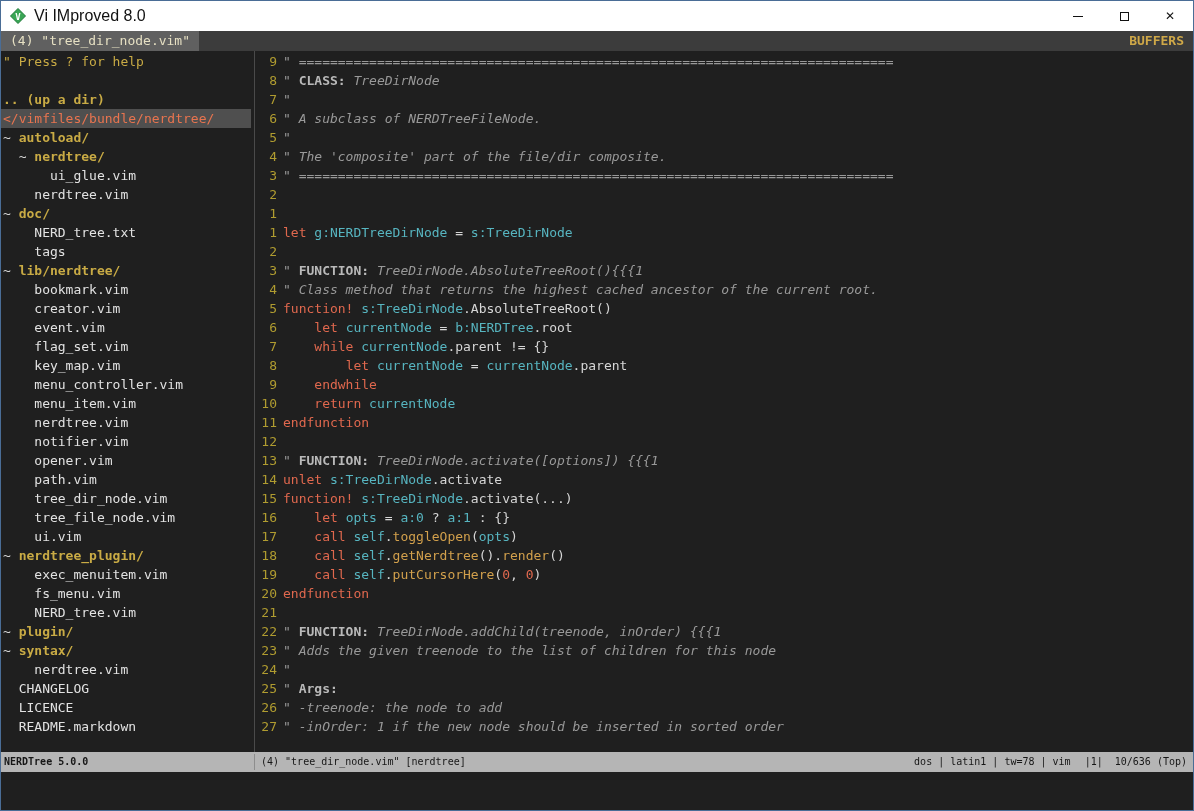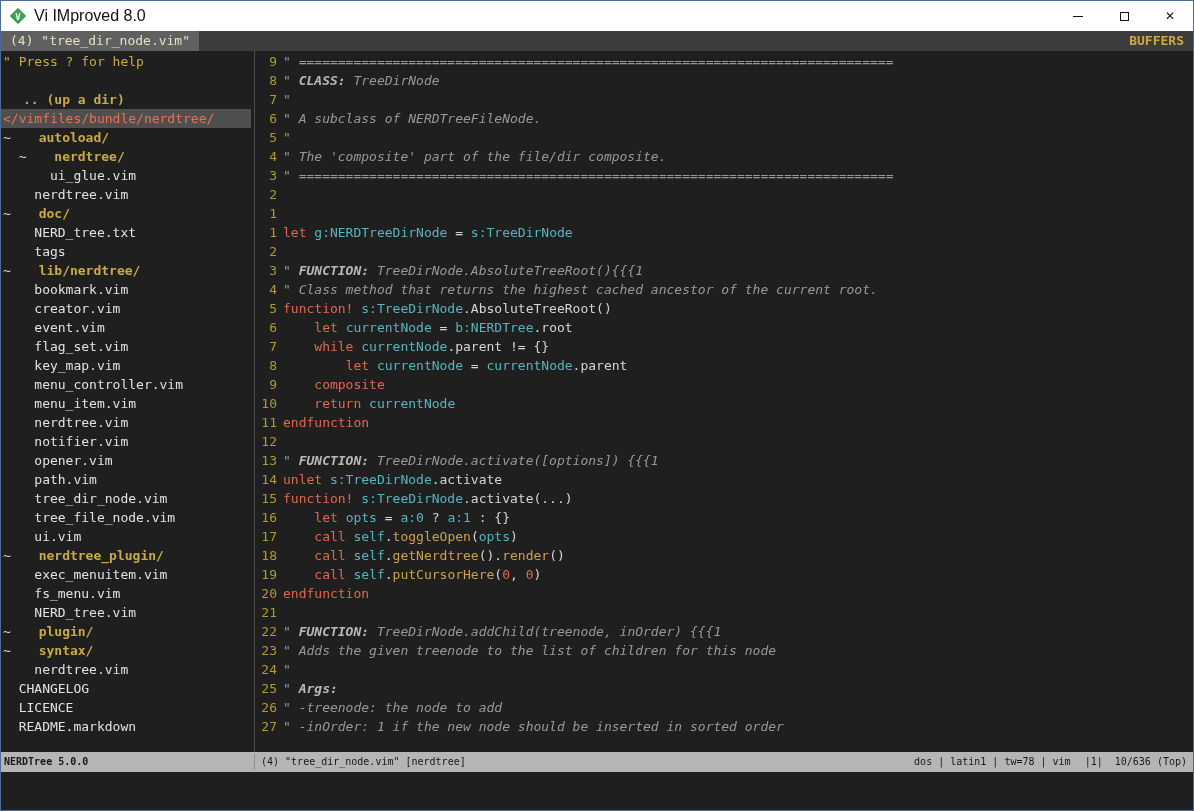--- a/index.html
+++ b/index.html
@@ -30,28 +30,28 @@
   .vsplit::before { content:""; position:absolute; left:3px; top:0; bottom:0; width:1px; background:#4a4a4a; }
   .editor { flex:1 1 auto; overflow:hidden; padding-top:1px; }
   .row { height:19px; line-height:19px; font-size:13px; white-space:pre; color:#d6d6d6; }
   .tree .row { padding-left:2px; }
   .row.current { background:#353535; }
   .row.selected { background:#4f4f4f; }
   .gutter { display:inline-block; width:24px; padding-right:6px; text-align:right; color:#b09c30; }
   .gutter.cur { width:30px; padding:0 0 0 1px; text-align:left; color:#ea7f43; }
   
   .tok-cm   { color:#999999; font-style:italic; }
-  .tok-cmb  { color:#b9b9b9; font-style:italic; font-weight:bold; }
+  .tok-cmb  { color:#b9b9b9; font-weight:bold; }
   .tok-kw   { color:#e0684e; }
   .tok-id   { color:#57b5c0; }
   .tok-fn   { color:#d2a04c; }
   .tok-num  { color:#e0684e; }
   .tok-pl   { color:#d6d6d6; }
   .tok-cursor { background:#e87c45; color:#1f1f1f; }
-  .tok-dir  { color:#c9ab45; font-weight:bold;margin-left:20px; }
+  .tok-dir  { color:#c9ab45; font-weight:bold; }
   .tok-file { color:#e2e2e2; }
   .tok-gold { color:#c9ab45; }
   .tok-root { color:#e8744f; }
   
   .statusline { height:20px; background:#b5b5b5; color:#161616; display:flex; flex:0 0 auto;
                 font-size:10px; line-height:20px; white-space:pre; }
   .sl-left { width:250px; flex:0 0 auto; padding-left:3px; font-weight:bold; }
   .sl-vsep { width:8px; flex:0 0 auto; position:relative; }
   .sl-vsep::before { content:""; position:absolute; left:3px; top:2px; bottom:2px; width:1px; background:#8d8d8d; }
   .sl-center { flex:1 1 auto; padding-left:2px; overflow:hidden; }
@@ -140,21 +140,21 @@
         <div class="row"><span class="gutter">2</span></div>
         <div class="row"><span class="gutter">1</span></div>
         <div class="row"><span class="gutter">1</span><span class="tok-kw">let</span><span class="tok-pl"> </span><span class="tok-id">g:NERDTreeDirNode</span><span class="tok-pl"> = </span><span class="tok-id">s:TreeDirNode</span></div>
         <div class="row"><span class="gutter">2</span></div>
         <div class="row"><span class="gutter">3</span><span class="tok-cm">" </span><span class="tok-cmb">FUNCTION:</span><span class="tok-cm"> TreeDirNode.AbsoluteTreeRoot(){{{1</span></div>
         <div class="row"><span class="gutter">4</span><span class="tok-cm">" Class method that returns the highest cached ancestor of the current root.</span></div>
         <div class="row"><span class="gutter">5</span><span class="tok-kw">function!</span><span class="tok-pl"> </span><span class="tok-id">s:TreeDirNode</span><span class="tok-pl">.AbsoluteTreeRoot()</span></div>
         <div class="row"><span class="gutter">6</span><span class="tok-pl">    </span><span class="tok-kw">let</span><span class="tok-pl"> </span><span class="tok-id">currentNode</span><span class="tok-pl"> = </span><span class="tok-id">b:NERDTree</span><span class="tok-pl">.root</span></div>
         <div class="row"><span class="gutter">7</span><span class="tok-pl">    </span><span class="tok-kw">while</span><span class="tok-pl"> </span><span class="tok-id">currentNode</span><span class="tok-pl">.parent != {}</span></div>
         <div class="row"><span class="gutter">8</span><span class="tok-pl">        </span><span class="tok-kw">let</span><span class="tok-pl"> </span><span class="tok-id">currentNode</span><span class="tok-pl"> = </span><span class="tok-id">currentNode</span><span class="tok-pl">.parent</span></div>
-        <div class="row"><span class="gutter">9</span><span class="tok-pl">    </span><span class="tok-kw">composite</span></div>
+        <div class="row"><span class="gutter">9</span><span class="tok-pl">    </span><span class="tok-kw">endwhile</span></div>
         <div class="row"><span class="gutter">10</span><span class="tok-pl">    </span><span class="tok-kw">return</span><span class="tok-pl"> </span><span class="tok-id">currentNode</span></div>
         <div class="row"><span class="gutter">11</span><span class="tok-kw">endfunction</span></div>
         <div class="row"><span class="gutter">12</span></div>
         <div class="row"><span class="gutter">13</span><span class="tok-cm">" </span><span class="tok-cmb">FUNCTION:</span><span class="tok-cm"> TreeDirNode.activate([options]) {{{1</span></div>
         <div class="row"><span class="gutter">14</span><span class="tok-kw">unlet</span><span class="tok-pl"> </span><span class="tok-id">s:TreeDirNode</span><span class="tok-pl">.activate</span></div>
         <div class="row"><span class="gutter">15</span><span class="tok-kw">function!</span><span class="tok-pl"> </span><span class="tok-id">s:TreeDirNode</span><span class="tok-pl">.activate(...)</span></div>
         <div class="row"><span class="gutter">16</span><span class="tok-pl">    </span><span class="tok-kw">let</span><span class="tok-pl"> </span><span class="tok-id">opts</span><span class="tok-pl"> = </span><span class="tok-id">a:0</span><span class="tok-pl"> ? </span><span class="tok-id">a:1</span><span class="tok-pl"> : {}</span></div>
         <div class="row"><span class="gutter">17</span><span class="tok-pl">    </span><span class="tok-kw">call</span><span class="tok-pl"> </span><span class="tok-id">self</span><span class="tok-pl">.</span><span class="tok-fn">toggleOpen</span><span class="tok-pl">(</span><span class="tok-id">opts</span><span class="tok-pl">)</span></div>
         <div class="row"><span class="gutter">18</span><span class="tok-pl">    </span><span class="tok-kw">call</span><span class="tok-pl"> </span><span class="tok-id">self</span><span class="tok-pl">.</span><span class="tok-fn">getNerdtree</span><span class="tok-pl">().</span><span class="tok-fn">render</span><span class="tok-pl">()</span></div>
         <div class="row"><span class="gutter">19</span><span class="tok-pl">    </span><span class="tok-kw">call</span><span class="tok-pl"> </span><span class="tok-id">self</span><span class="tok-pl">.</span><span class="tok-fn">putCursorHere</span><span class="tok-pl">(</span><span class="tok-num">0</span><span class="tok-pl">, </span><span class="tok-num">0</span><span class="tok-pl">)</span></div>

